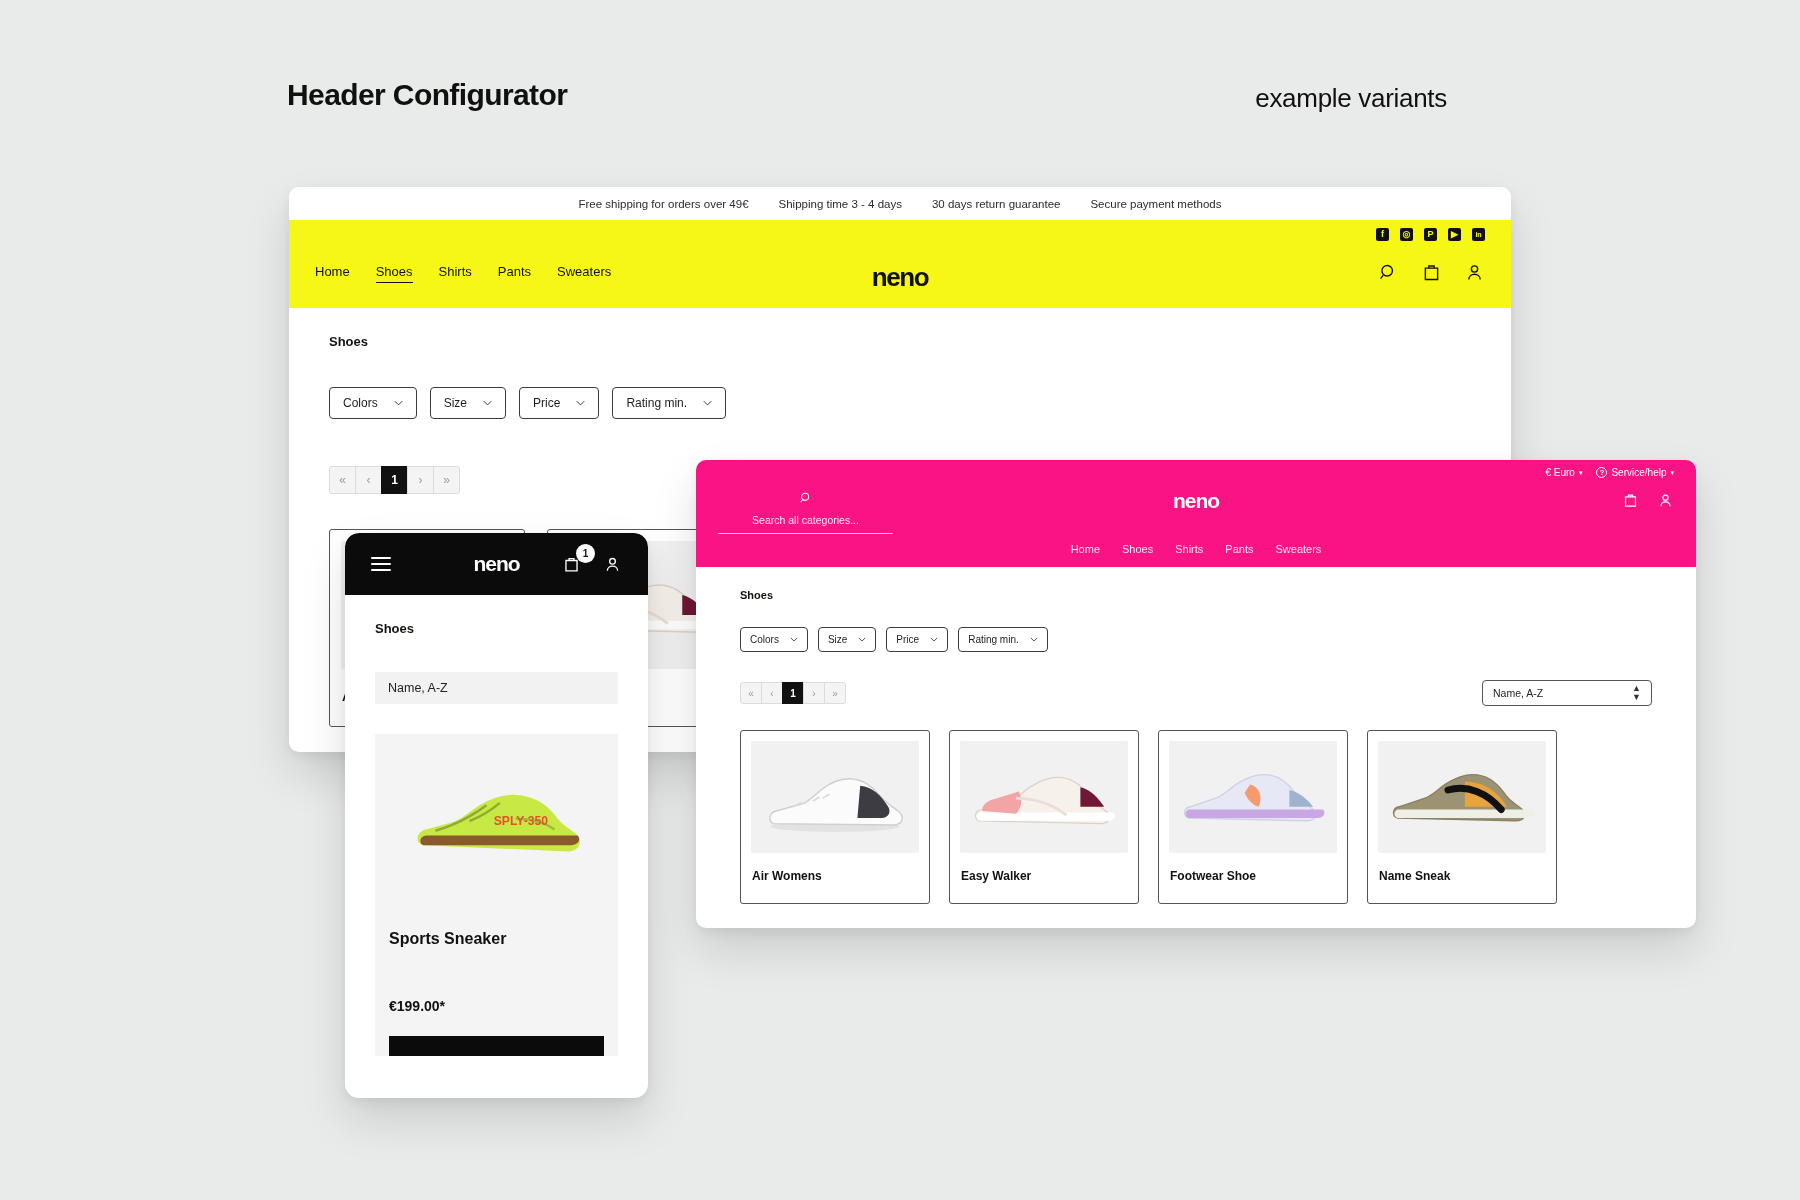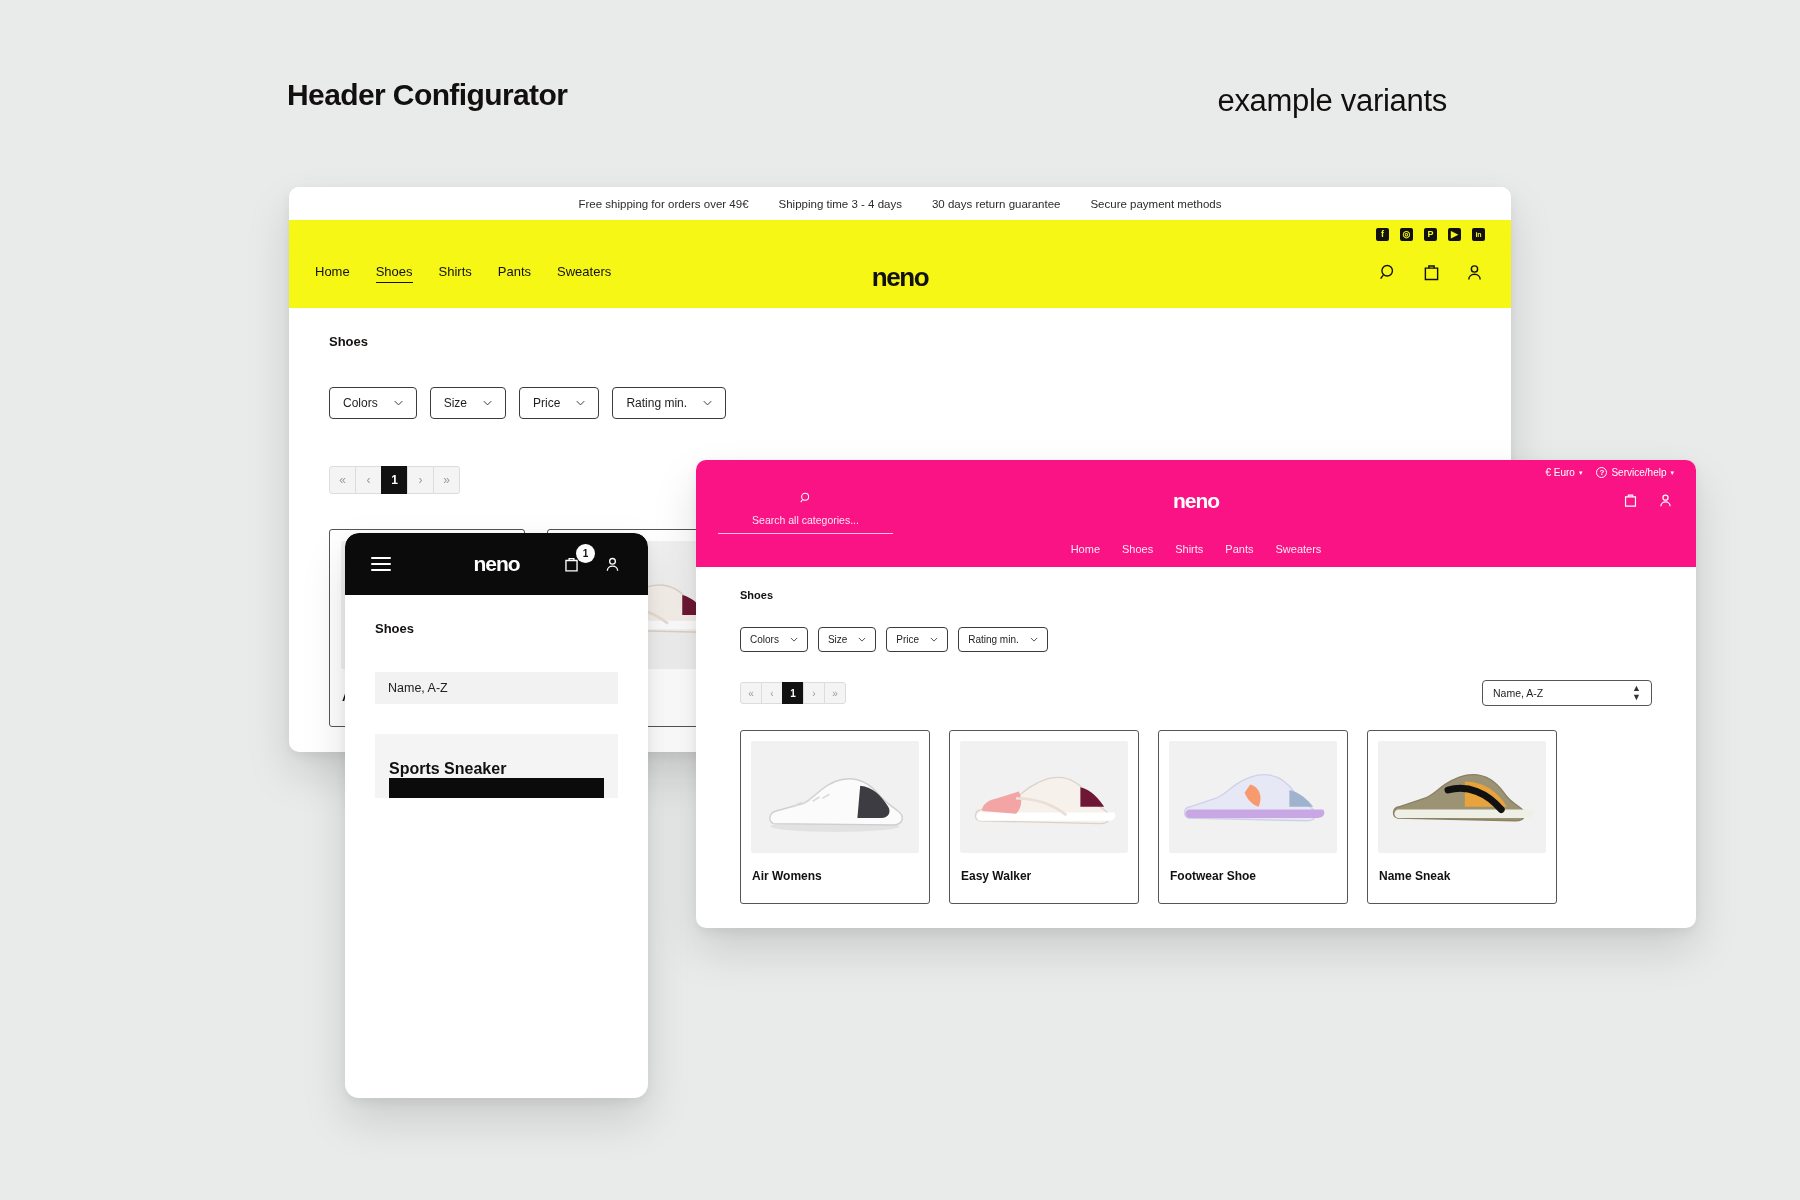--- a/index.html
+++ b/index.html
@@ -11,21 +11,21 @@
   }
   .stage { position: relative; width: 1724px; height: 1200px; }
 
   
   .page-title {
     position: absolute; left: 287px; top: 78px;
     font-size: 30px; font-weight: 700; letter-spacing: -0.6px; color: #12100f;
   }
   .page-subtitle {
     position: absolute; right: 277px; top: 83px;
-    font-size: 31px; font-weight: 400; letter-spacing: -0.3px; color: #12100f;
+    font-size: 26px; font-weight: 400; letter-spacing: -0.3px; color: #12100f;
   }
 
   
   .card {
     position: absolute;
     background: #fff;
     border-radius: 10px;
     box-shadow: 0 22px 45px rgba(0,0,0,0.13), 0 4px 12px rgba(0,0,0,0.06);
     overflow: hidden;
   }
@@ -527,19 +527,29 @@
     </div>
 
     <div class="mob-body">
       <div class="cat-title">Shoes</div>
 
       <div class="mob-sort">
         <span>Name, A-Z</span>
       </div>
 
       <div class="mob-pcard">
+        <div class="mob-thumb">
+          <svg class="shoe" viewBox="0 0 160 80" style="width:80%;height:auto">
+            <path d="M20 62c-7-2-6-11 2-13l22-6c9-3 15-10 24-15 9-5 20-9 33-7 13 2 22 9 28 17 4 6 11 10 16 14 6 5 5 14-5 15z" fill="#c8e843"></path>
+            <path d="M20 62h120c8 0 10-5 7-8H22c-5 1-6 6-2 8z" fill="#8a5b2a"></path>
+            <path d="M30 50c14-4 24-9 33-15M44 45c12-5 20-10 28-16M58 42c10-4 18-9 25-15" stroke="#5c7a2a" stroke-width="2" fill="none" opacity="0.55"></path>
+            <path d="M96 40c14 0 24 3 32 9" stroke="#9bbb3a" stroke-width="2" fill="none"></path>
+            <text x="78" y="45" font-family="Liberation Sans, sans-serif" font-size="10" font-weight="700" fill="#e0542a">SPLY-350</text>
+          </svg>
+        </div>
         <div class="mob-pname">Sports Sneaker</div>
+        <div class="mob-price">€199.00*</div>
         <div class="mob-cta"></div>
       </div>
     </div>
   </div>
 
 </div>
 
 </body></html>

